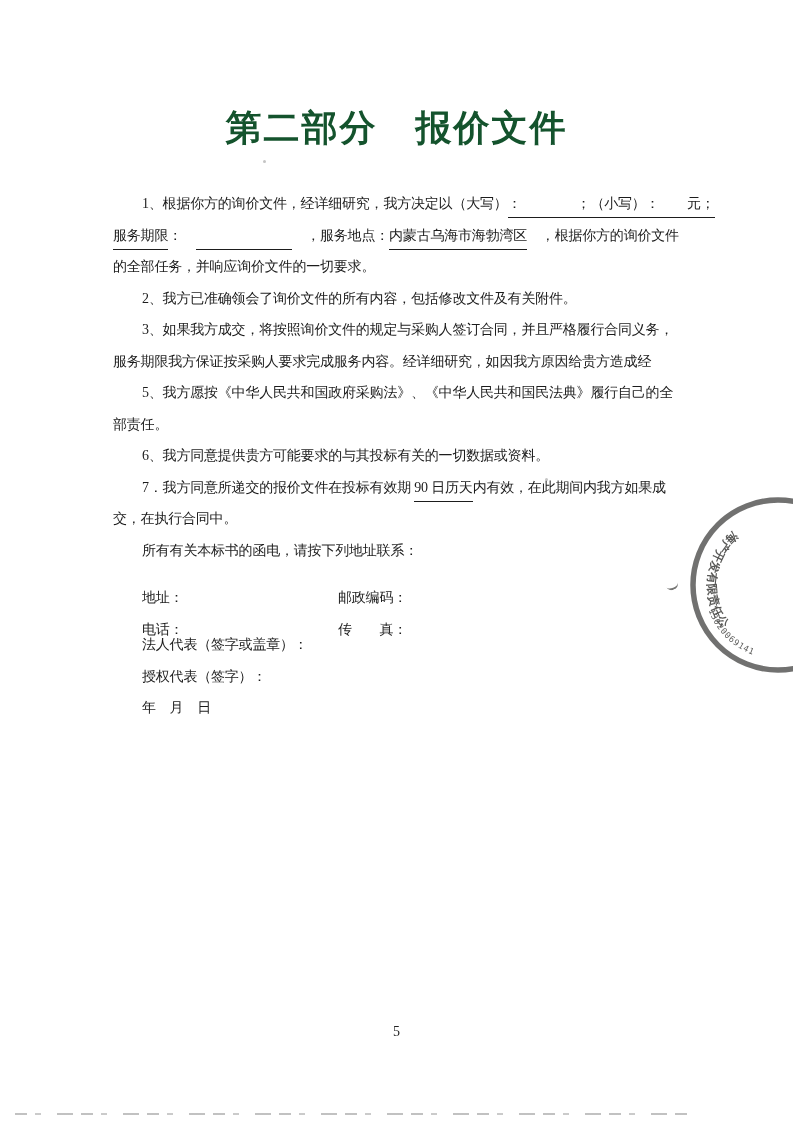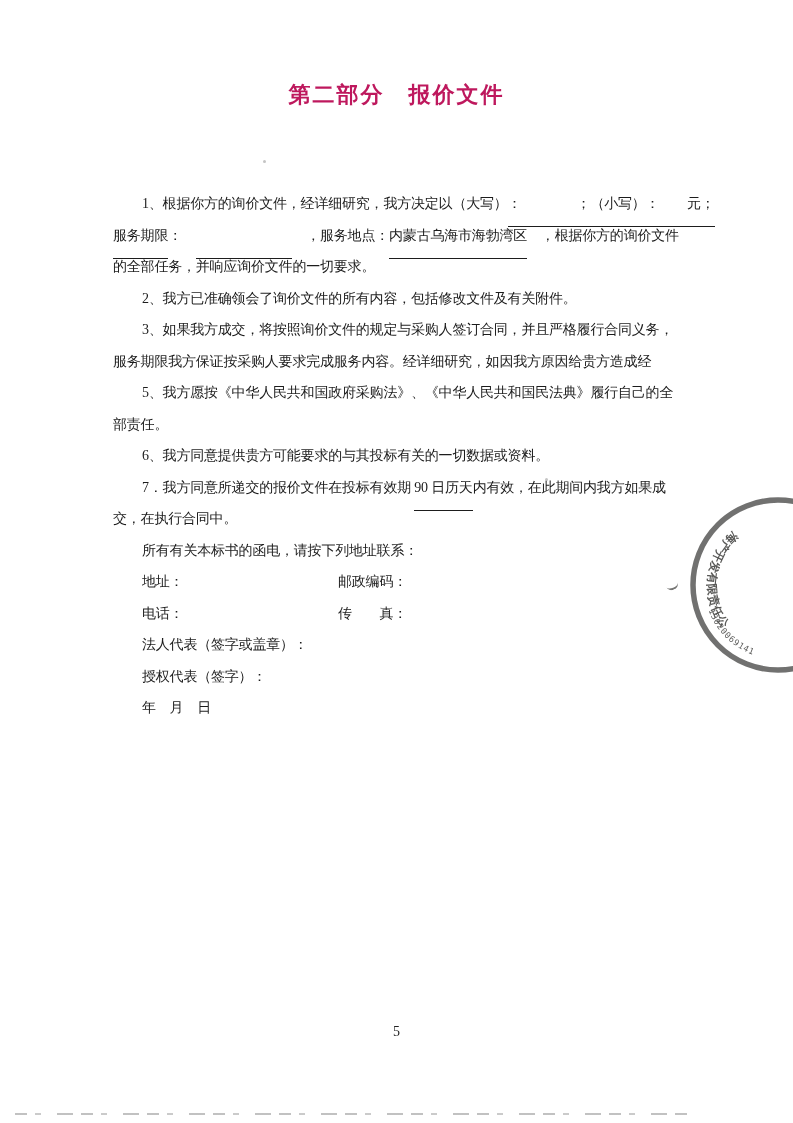--- a/index.html
+++ b/index.html
@@ -2,31 +2,31 @@
 <html><head>
 <meta charset="utf-8">
 <style>
   html,body{margin:0;padding:0;background:#e8e8e8;}
   .page{
     position:relative;width:793px;height:1123px;background:#ffffff;
     overflow:hidden;margin:0 auto;
     font-family:"Liberation Serif","DejaVu Serif",serif;color:#1c1c1c;
   }
   .title{
-    position:absolute;top:80px;left:0;width:100%;text-align:center;
-    font-size:22px;font-weight:bold;letter-spacing:2px;color:#be185d;
+    position:absolute;top:104px;left:0;width:100%;text-align:center;
+    font-size:36px;font-weight:bold;letter-spacing:2px;color:#14532d;
   }
   .doc-body{
     position:absolute;left:113px;top:188px;width:590px;
     font-size:14px;letter-spacing:-0.2px;
   }
   .line{height:31.5px;line-height:31.5px;white-space:nowrap;}
   .ind{padding-left:29px;}
-  .u{border-bottom:1.4px solid #1d1d1d;padding-bottom:15px;}
-  .col1{display:inline-block;width:196px;}
+  .u{border-bottom:1.4px solid #1d1d1d;padding-bottom:6px;}
+  .col1{display:inline-block;width:196px;margin-top:16px;}
   .page-num{
     position:absolute;top:1024px;left:0;width:100%;text-align:center;
     font-size:14px;color:#222;
   }
   .seal{position:absolute;left:620px;top:470px;width:173px;height:250px;opacity:0.85;}
   .pen-mark{
     position:absolute;left:666px;top:580px;width:12px;height:8px;
     border-bottom:2px solid #4a4a48;border-radius:50%;transform:rotate(-22deg);opacity:.75;
   }
   .speck{position:absolute;width:3px;height:3px;background:#8a8a8a;border-radius:50%;opacity:.5;}

